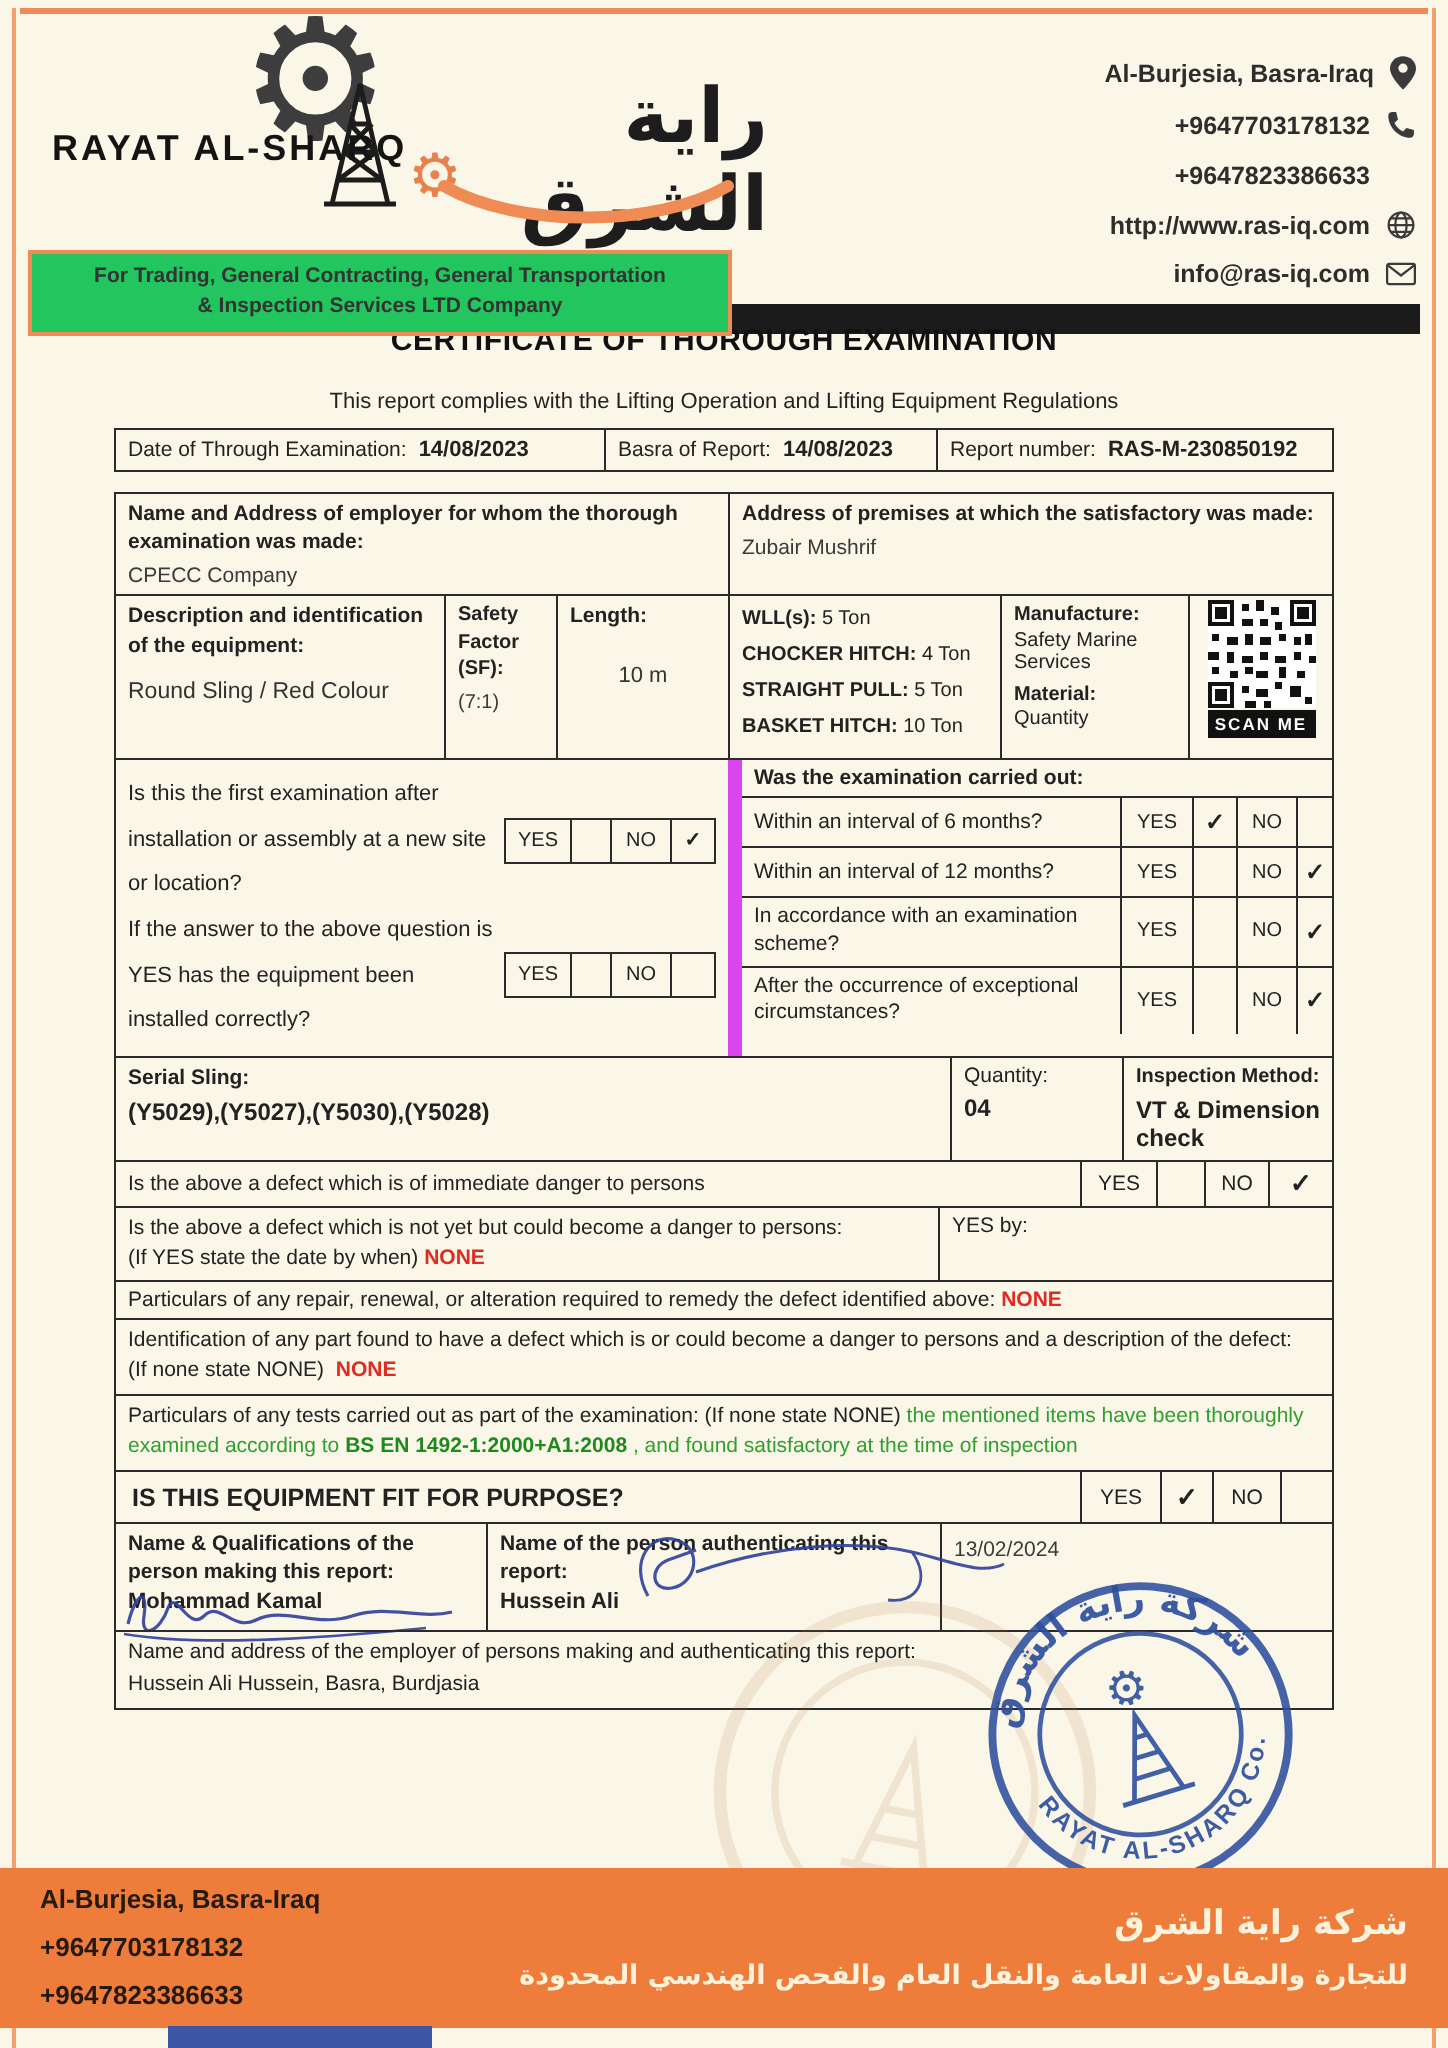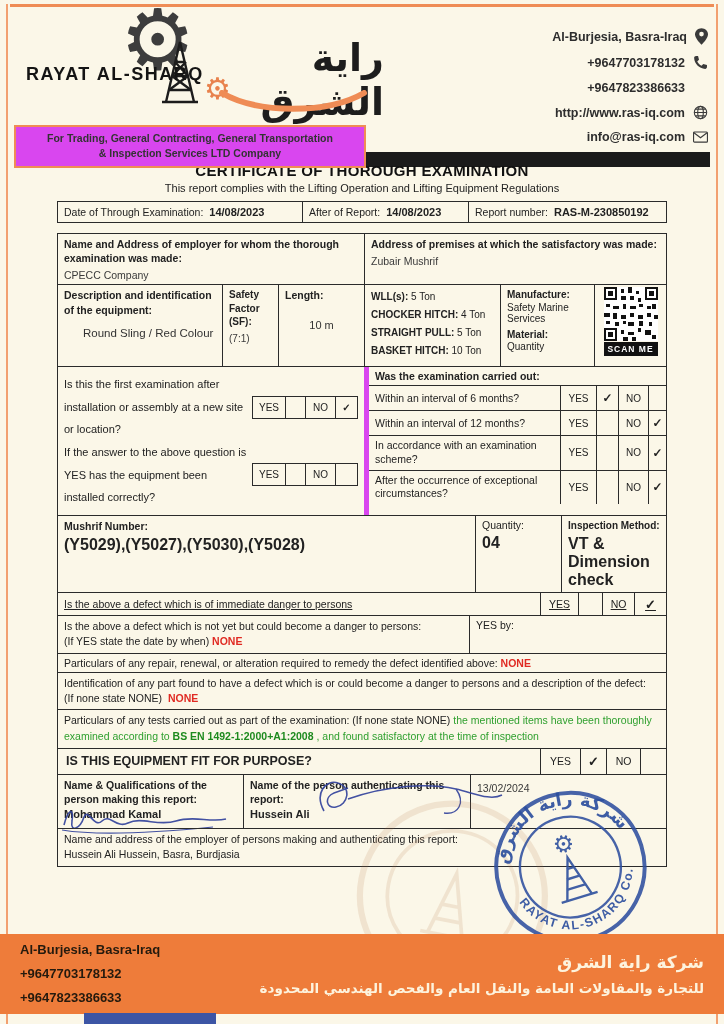--- a/index.html
+++ b/index.html
@@ -15,32 +15,32 @@
 
   
   header{position:absolute;top:12px;left:14px;right:14px;height:140px;}
   .logo-wrap{position:absolute;left:0;top:0;width:370px;height:110px;}
   .gear-big{position:absolute;left:106px;top:-14px;font-size:84px;color:#3d3d3d;line-height:1;}
   .gear-small{position:absolute;left:190px;top:62px;font-size:30px;color:#e8824d;line-height:1;}
   .derrick{position:absolute;left:146px;top:26px;}
   .name-en{position:absolute;left:12px;top:52px;font-size:18px;font-weight:bold;letter-spacing:1.5px;color:#141414;}
   .name-ar{position:absolute;left:212px;top:24px;font-size:38px;font-weight:bold;color:#1d1d1d;font-family:"DejaVu Sans",sans-serif;direction:rtl;}
   .swoosh{position:absolute;left:204px;top:78px;}
-  .tagline-box{position:absolute;left:0;bottom:-16px;width:352px;border:2px solid #ef8c55;background:#d946ef;
+  .tagline-box{position:absolute;left:0;bottom:-16px;width:352px;border:2px solid #ef8c55;background:#22c55e;
                padding:4px 8px;text-align:center;font-size:10.5px;font-weight:bold;color:#333;line-height:1.5;z-index:3;}
   .contacts{position:absolute;right:2px;top:16px;width:300px;}
   .contact-row{display:flex;justify-content:flex-end;align-items:center;gap:8px;margin-bottom:10px;
                font-size:12.5px;font-weight:bold;color:#2d2d2d;}
   .contact-row svg{flex:0 0 auto;}
   .black-bar{position:absolute;top:152px;left:14px;right:14px;height:15px;background:#1b1b1b;}
 
   
   main{position:absolute;top:158px;left:57px;width:610px;}
   .cert-title{text-align:center;font-size:15px;font-weight:bold;color:#111;margin-top:4px;letter-spacing:.3px;}
-  .cert-sub{text-align:center;font-size:11px;color:#222;margin-top:3px;}
+  .cert-sub{text-align:center;font-size:11px;color:#222;margin-top:16px;}
 
   .dates-row{display:flex;border:1.5px solid #2b2b2b;margin-top:7px;}
   .dates-cell{padding:4px 6px;font-size:10.5px;border-left:1px solid #2b2b2b;display:flex;align-items:center;gap:6px;}
   .dates-cell:first-child{border-left:none;}
   .dates-cell b{font-size:11px;}
   .dc1{width:244px;} .dc2{width:166px;} .dc3{flex:1;}
 
   .bt{border:1.5px solid #2b2b2b;margin-top:10px;font-size:10.5px;}
   .bt-row{display:flex;border-top:1px solid #2b2b2b;position:relative;}
   .bt-row:first-child{border-top:none;}
@@ -48,52 +48,52 @@
   .bt-cell:first-child{border-left:none;}
   .lab{font-weight:bold;line-height:1.35;}
   .val{margin-top:4px;color:#3a3a3a;}
 
   
   .b1{min-height:48px;justify-content:center;} .b1 .c1{width:306px;} .b1 .c2{flex:1;}
   
   .b2{min-height:82px;}
   .b2 .c-desc{width:164px;} .b2 .c-sf{width:56px;font-size:10px;} .b2 .c-len{width:86px;}
   .b2 .c-wll{width:136px;font-size:10px;} .b2 .c-man{width:94px;font-size:10px;} .b2 .c-qr{flex:1;padding:2px;}
-  .desc-val{margin-top:10px;font-size:11.5px;color:#333;margin-left:19px;}
+  .desc-val{margin-top:10px;font-size:11.5px;color:#333;}
   .len-val{margin-top:16px;text-align:center;font-size:11px;color:#333;}
   .wll-line{line-height:1.8;white-space:nowrap;}
   .qr-box{display:flex;flex-direction:column;align-items:center;}
   .scan-me{background:#111;color:#fff;font-size:8.5px;font-weight:bold;letter-spacing:1px;
            width:54px;text-align:center;padding:2px 0;margin-top:1px;}
 
   
   .b3{min-height:132px;}
   .b3 .left{width:306px;padding:6px;}
-  .b3 .right{flex:1;border-left:5px solid #d946ef;display:flex;flex-direction:column;}
+  .b3 .right{flex:1;border-left:7px solid #d946ef;display:flex;flex-direction:column;}
   .qblock{display:flex;align-items:center;gap:4px;}
   .qblock + .qblock{}
   .qtext{flex:1;font-size:11px;line-height:2.05;color:#222;}
   .strip{display:flex;border:1px solid #2b2b2b;height:23px;flex:0 0 auto;}
   .strip>div{border-left:1px solid #2b2b2b;display:flex;align-items:center;justify-content:center;font-size:10px;}
   .strip>div:first-child{border-left:none;}
   .s-yes{width:32px;} .s-m1{width:20px;} .s-no{width:30px;} .s-m2{width:22px;font-weight:bold;font-size:12px;}
   .co-header{padding:3px 6px;font-weight:bold;}
   .co-row{display:flex;border-top:1px solid #2b2b2b;align-items:stretch;}
   .co-q{flex:1;padding:3px 6px;display:flex;align-items:center;line-height:1.3;}
   .co-cell{border-left:1px solid #2b2b2b;display:flex;align-items:center;justify-content:center;font-size:10px;}
   .co-yes{width:36px;} .co-m1{width:22px;font-weight:bold;font-size:12px;} .co-no{width:30px;} .co-m2{width:18px;font-weight:bold;font-size:12px;}
   .co-r1,.co-r2{min-height:25px;} .co-r3,.co-r4{min-height:32px;}
 
   
   .b4{min-height:52px;}
   .b4 .c1{flex:1;} .b4 .c2{width:86px;} .b4 .c3{width:105px;font-size:10px;}
-  .serial-val{margin-top:3px;font-weight:bold;font-size:16px;}
-
-  
-  .b5{min-height:23px;align-items:stretch;text-decoration:underline;}
+  .serial-val{margin-top:3px;font-weight:bold;font-size:12px;}
+
+  
+  .b5{min-height:23px;align-items:stretch;}
   .b5 .text{flex:1;padding:3px 6px;display:flex;align-items:center;}
   .yn-cell{border-left:1px solid #2b2b2b;display:flex;align-items:center;justify-content:center;font-size:10.5px;}
   .yn-yes{width:38px;} .yn-m1{width:24px;font-weight:bold;font-size:13px;} .yn-no{width:32px;} .yn-m2{width:32px;font-weight:bold;font-size:13px;}
 
   
   .b6{min-height:31px;}
   .b6 .c1{flex:1;line-height:1.45;} .b6 .c2{width:197px;}
   .red{color:#e02a22;font-weight:bold;}
   
   .b7{min-height:16px;} .b7 .c1{flex:1;}
@@ -209,21 +209,21 @@
   <main>
     <div class="cert-title">CERTIFICATE OF THOROUGH EXAMINATION</div>
     <div class="cert-sub">This report complies with the Lifting Operation and Lifting Equipment Regulations</div>
 
     <div class="dates-row">
       <div class="dates-cell dc1">
         <span>Date of Through Examination:</span>
         <b>14/08/2023</b>
       </div>
       <div class="dates-cell dc2">
-        <span>After of Report:</span>
+        <span>Basra of Report:</span>
         <b>14/08/2023</b>
       </div>
       <div class="dates-cell dc3">
         <span>Report number:</span>
         <b>RAS-M-230850192</b>
       </div>
     </div>
 
     <div class="bt">
 
@@ -370,21 +370,21 @@
             <div class="co-cell co-yes">YES</div>
             <div class="co-cell co-m1"></div>
             <div class="co-cell co-no">NO</div>
             <div class="co-cell co-m2">✓</div>
           </div>
         </div>
       </div>
 
       <div class="bt-row b4">
         <div class="bt-cell c1">
-          <div class="lab">Mushrif Number:</div>
+          <div class="lab">Serial Sling:</div>
           <div class="serial-val">(Y5029),(Y5027),(Y5030),(Y5028)</div>
         </div>
         <div class="bt-cell c2">
           <div>Quantity:</div>
           <div class="serial-val">04</div>
         </div>
         <div class="bt-cell c3">
           <div class="lab">Inspection Method:</div>
           <div class="serial-val">VT &amp; Dimension check</div>
         </div>

